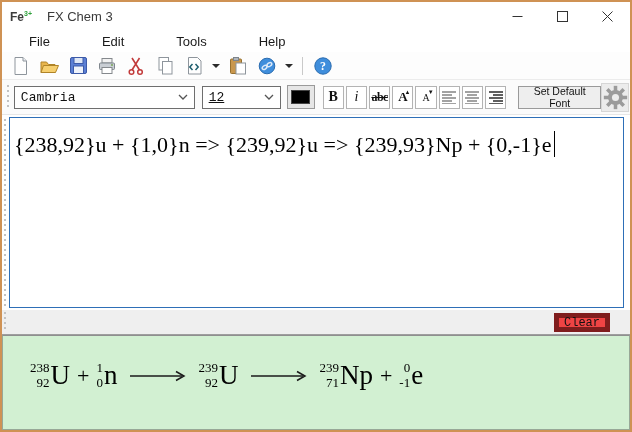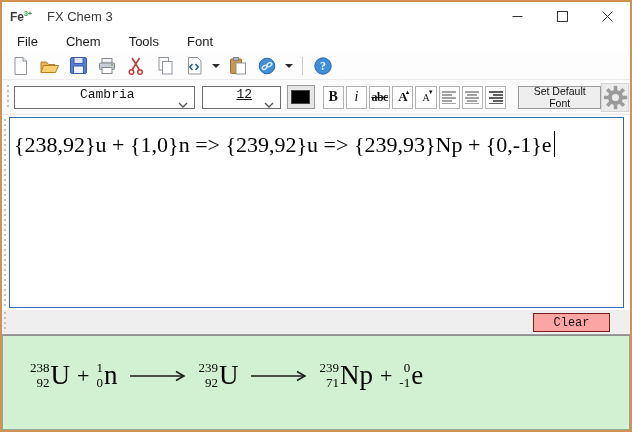--- a/index.html
+++ b/index.html
@@ -17,33 +17,33 @@
   }
   
   .titlebar{height:28px;display:flex;align-items:center;background:#fff;}
   .logo{margin-left:8px;font-size:12px;font-weight:bold;color:#3c3c3c;line-height:1;}
   .logo sup{color:var(--logo-accent);font-size:7px;font-weight:bold;}
   .title{margin-left:15px;font-size:13px;color:#3a3a3a;}
   .win-controls{margin-left:auto;display:flex;height:100%;}
   .win-btn{width:45px;height:100%;display:flex;align-items:center;justify-content:center;background:transparent;border:none;cursor:default;}
   
   .menubar{height:22px;display:flex;align-items:center;padding-left:1px;background:#fff;}
-  .menu-item{padding:2px 14px;font-size:13px;color:#1a1a1a;background:none;border:none;font-family:"Liberation Sans",sans-serif;}
+  .menu-item{padding:2px 26px;font-size:13px;color:#1a1a1a;background:none;border:none;font-family:"Liberation Sans",sans-serif;}
   
   .icon-toolbar{height:28px;display:flex;align-items:center;gap:5px;padding-left:6px;background:#fdfdfd;border-bottom:1px solid #ececec;}
   .tbtn{width:24px;height:24px;display:flex;align-items:center;justify-content:center;background:none;border:none;padding:0;}
   .dd-arrow{width:0;height:0;border-left:4px solid transparent;border-right:4px solid transparent;border-top:4px solid #2b2b2b;margin:0 1px;}
   .tsep{width:1px;height:18px;background:#c9c9c9;margin:0 3px;}
   
   .format-toolbar{height:35px;display:flex;align-items:center;background:#fbfbfb;border-bottom:1px solid #e7e7e7;position:relative;padding-left:3px;}
   .gripper{width:4px;align-self:stretch;margin:5px 2px 5px 1px;
     background-image:repeating-linear-gradient(to bottom,#c2c2c2 0 2px,transparent 2px 5px);
     background-size:2px 100%;background-repeat:no-repeat;background-position:1px 0;}
   .combo{height:23px;background:#fff;border:1px solid #6e6e6e;display:flex;align-items:center;
-    font-family:"Liberation Mono",monospace;font-size:13px;color:#111;padding-left:6px;position:relative;flex-direction:column;}
+    font-family:"Liberation Mono",monospace;font-size:13px;color:#111;padding-left:6px;position:relative;}
   .combo .chev{margin-left:auto;margin-right:6px;}
   .combo-font{width:188px;margin-left:2px;}
   .combo-size{width:82px;margin-left:7px;text-decoration:underline;}
   .swatch-btn{width:29px;height:24px;margin-left:6px;background:#e6e6e6;border:1px solid #9a9a9a;display:flex;align-items:center;justify-content:center;}
   .swatch{width:19px;height:14px;background:var(--font-color-swatch);border:1px solid #444;}
   .fbtn{width:22px;height:23px;margin-left:2px;background:#fff;border:1px solid #b3b3b3;display:flex;align-items:center;justify-content:center;padding:0;position:relative;font-family:"Liberation Serif",serif;color:#111;}
   .fbtn.first{margin-left:8px;}
   .b-label{font-weight:bold;font-size:14px;}
   .i-label{font-style:italic;font-size:14px;font-family:"Liberation Serif",serif;}
   .abc-label{font-size:12px;text-decoration:line-through;letter-spacing:-0.5px;font-weight:bold;}
@@ -56,21 +56,21 @@
   
   .editor-region{height:195px;position:relative;background:#fff;}
   .editor-region .gripper{position:absolute;left:1px;top:4px;bottom:4px;margin:0;}
   .editor{position:absolute;left:7px;right:6px;top:2px;bottom:2px;border:1px solid var(--editor-border);
     background:#fff;font-family:"Liberation Serif",serif;font-size:22px;color:#000;
     padding:13px 2px 0 4px;white-space:nowrap;overflow:hidden;cursor:text;}
   .caret{display:inline-block;width:1.5px;height:26px;background:#000;vertical-align:-5px;margin-left:2px;}
   
   .clear-strip{height:25px;background:#efefef;position:relative;border-bottom:1px solid #9e9e9e;}
   .clear-strip .gripper{position:absolute;left:1px;top:2px;bottom:2px;margin:0;}
-  .clear-btn{position:absolute;right:20px;top:3px;width:77px;height:19px;background:#fca5a5;border:1px solid #7f1d1d;
+  .clear-btn{position:absolute;right:20px;top:3px;width:56px;height:19px;background:#ef4444;border:5px solid #7f1d1d;
     font-family:"Liberation Mono",monospace;font-size:12px;color:#111;display:flex;align-items:center;justify-content:center;}
   
   .preview{height:95px;background:var(--preview-bg);border:1px solid #97a897;border-top-color:#8f8f8f;
     display:flex;align-items:center;padding:0 10px 14px 27px;}
   .equation{display:flex;align-items:center;font-family:"Liberation Serif",serif;color:#000;}
   .iso{display:flex;align-items:center;}
   .scripts{display:inline-flex;flex-direction:column;align-items:flex-end;font-size:13px;line-height:1.15;}
   .sym{font-size:27px;line-height:1;margin-left:1px;}
   .op{font-size:22px;margin:0 7px;line-height:1;}
   .arrow{margin:0 12px;display:block;}
@@ -97,23 +97,23 @@
       <button class="win-btn">
         <svg width="11" height="11">
             <path d="M0.5 0.5 L10.5 10.5 M10.5 0.5 L0.5 10.5" stroke="#333" stroke-width="1"></path>
           </svg>
       </button>
     </div>
   </div>
 
   <div class="menubar">
     <button class="menu-item">File</button>
-    <button class="menu-item">Chem</button>
+    <button class="menu-item">Edit</button>
     <button class="menu-item">Tools</button>
-    <button class="menu-item">Font</button>
+    <button class="menu-item">Help</button>
   </div>
 
   <div class="icon-toolbar">
     <button class="tbtn">
       <svg width="19" height="20" viewBox="0 0 19 20">
         <path d="M4 1.5 h8 l3.5 3.5 v13.5 H4z" fill="#fefefe" stroke="#8e959c"></path>
         <path d="M12 1.5 v3.5 h3.5" fill="#eef1f4" stroke="#8e959c"></path>
       </svg>
     </button>
     <button class="tbtn">

